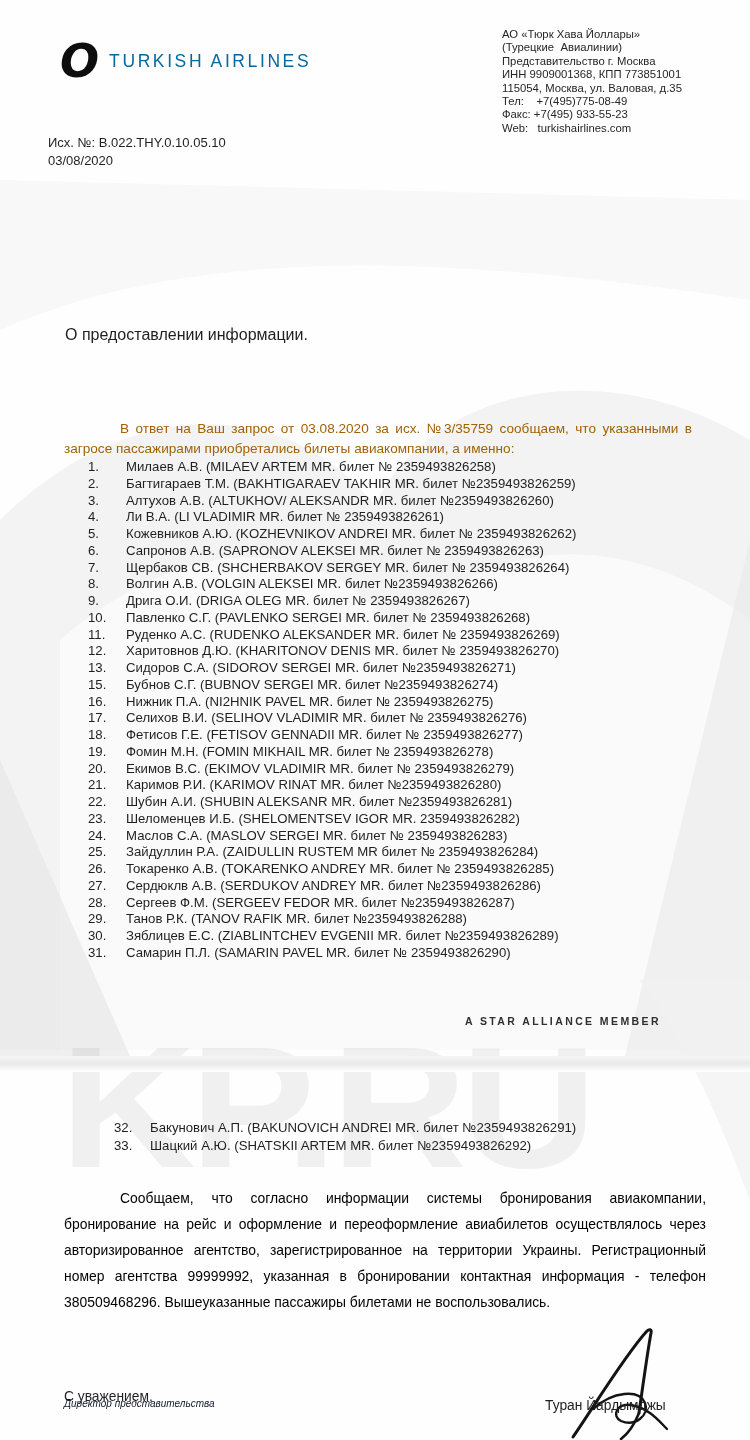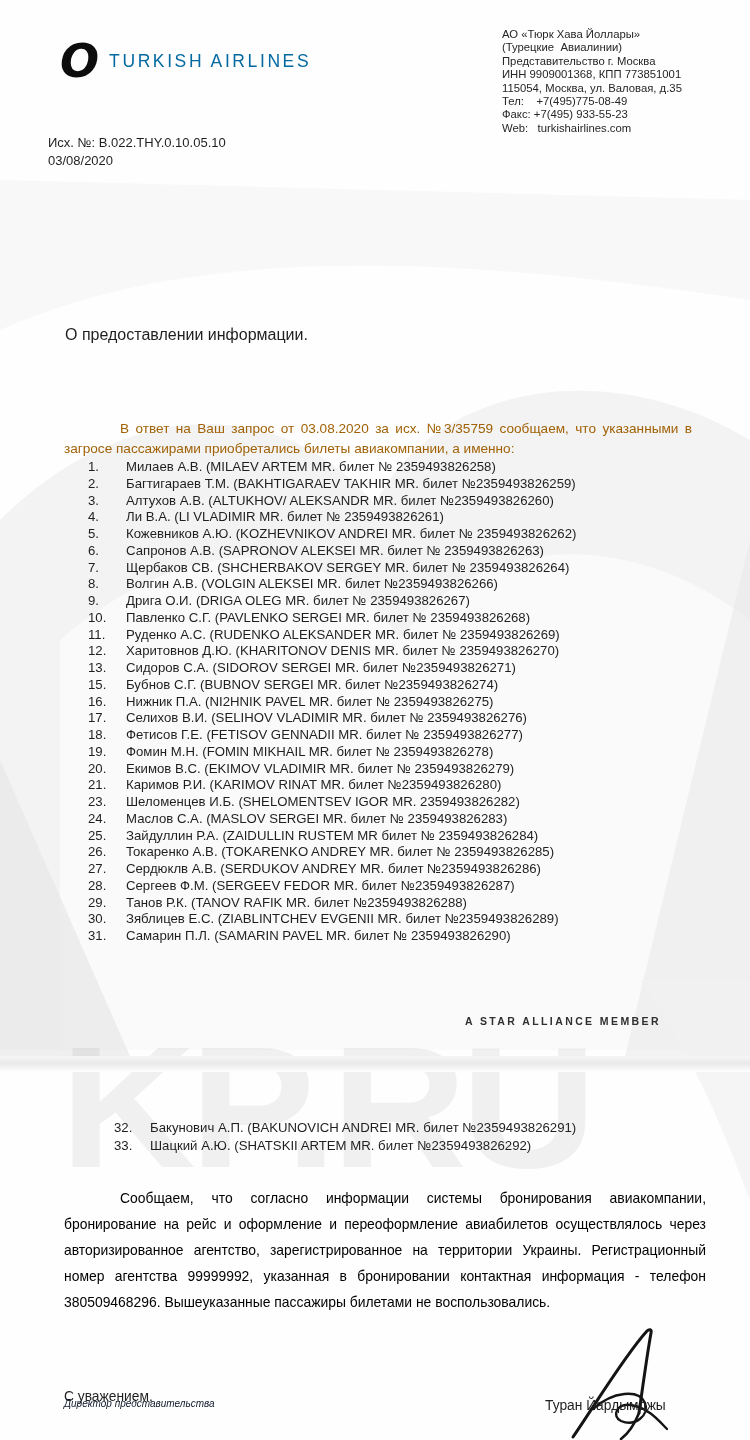--- a/index.html
+++ b/index.html
@@ -206,20 +206,24 @@
     <div class="row">
       <span class="num">20.</span>
       <span class="txt">Екимов В.С. (EKIMOV VLADIMIR MR. билет № 2359493826279)</span>
     </div>
 
     <div class="row">
       <span class="num">21.</span>
       <span class="txt">Каримов Р.И. (KARIMOV RINAT MR. билет №2359493826280)</span>
     </div>
 
+    <div class="row">
+      <span class="num">22.</span>
+      <span class="txt">Шубин А.И. (SHUBIN ALEKSANR MR. билет №2359493826281)</span>
+    </div>
 
     <div class="row">
       <span class="num">23.</span>
       <span class="txt">Шеломенцев И.Б. (SHELOMENTSEV IGOR MR. 2359493826282)</span>
     </div>
 
     <div class="row">
       <span class="num">24.</span>
       <span class="txt">Маслов С.А. (MASLOV SERGEI MR. билет № 2359493826283)</span>
     </div>

